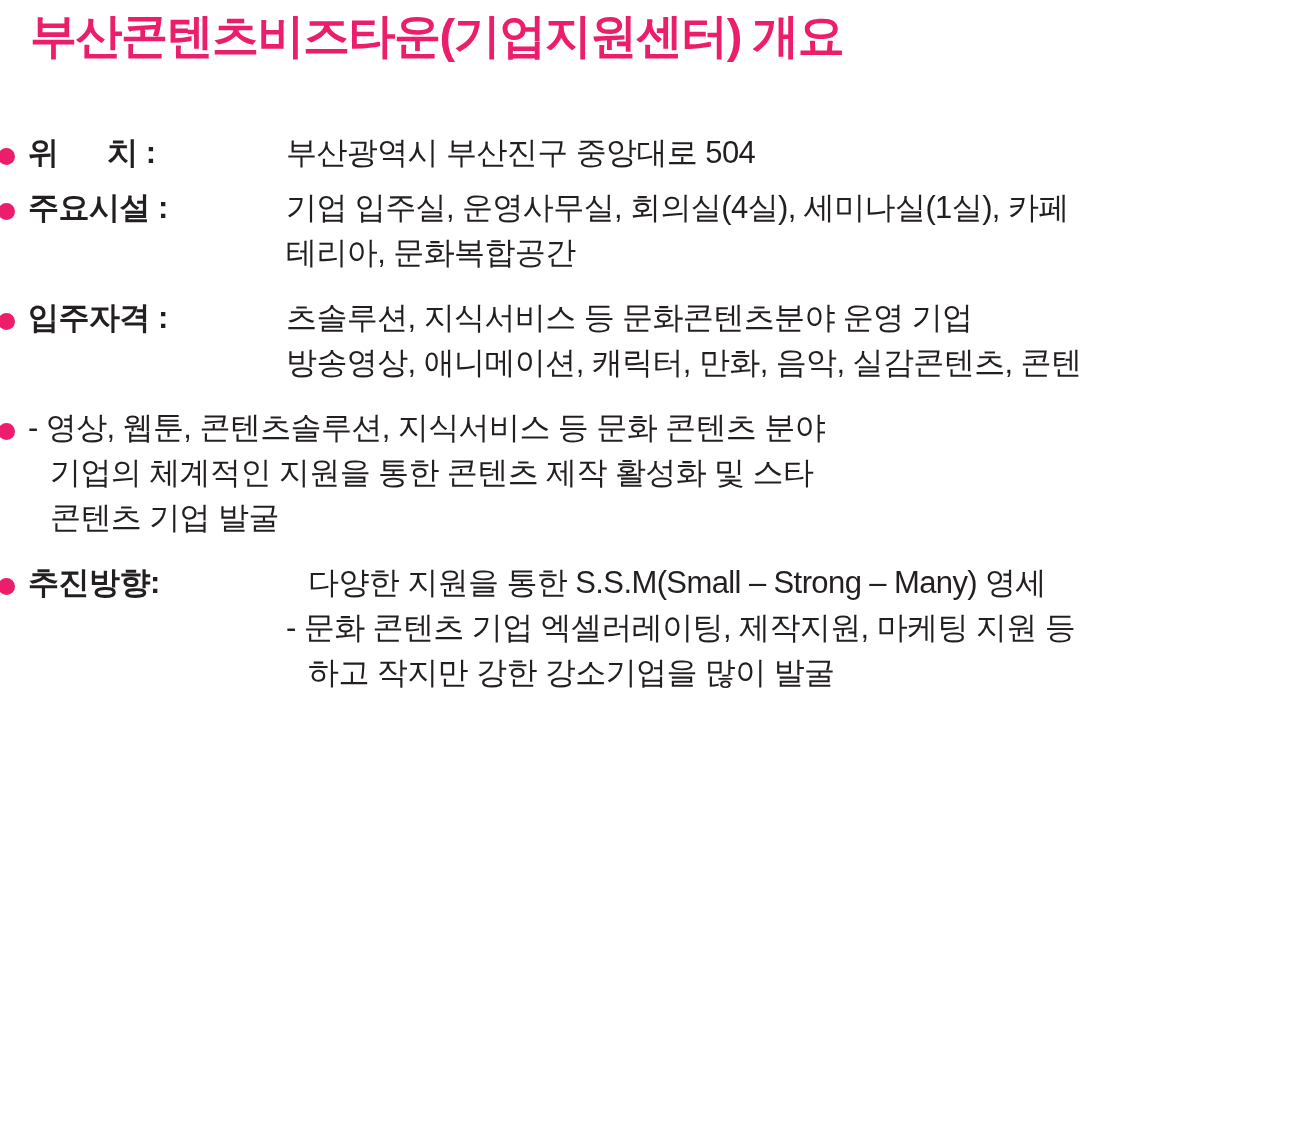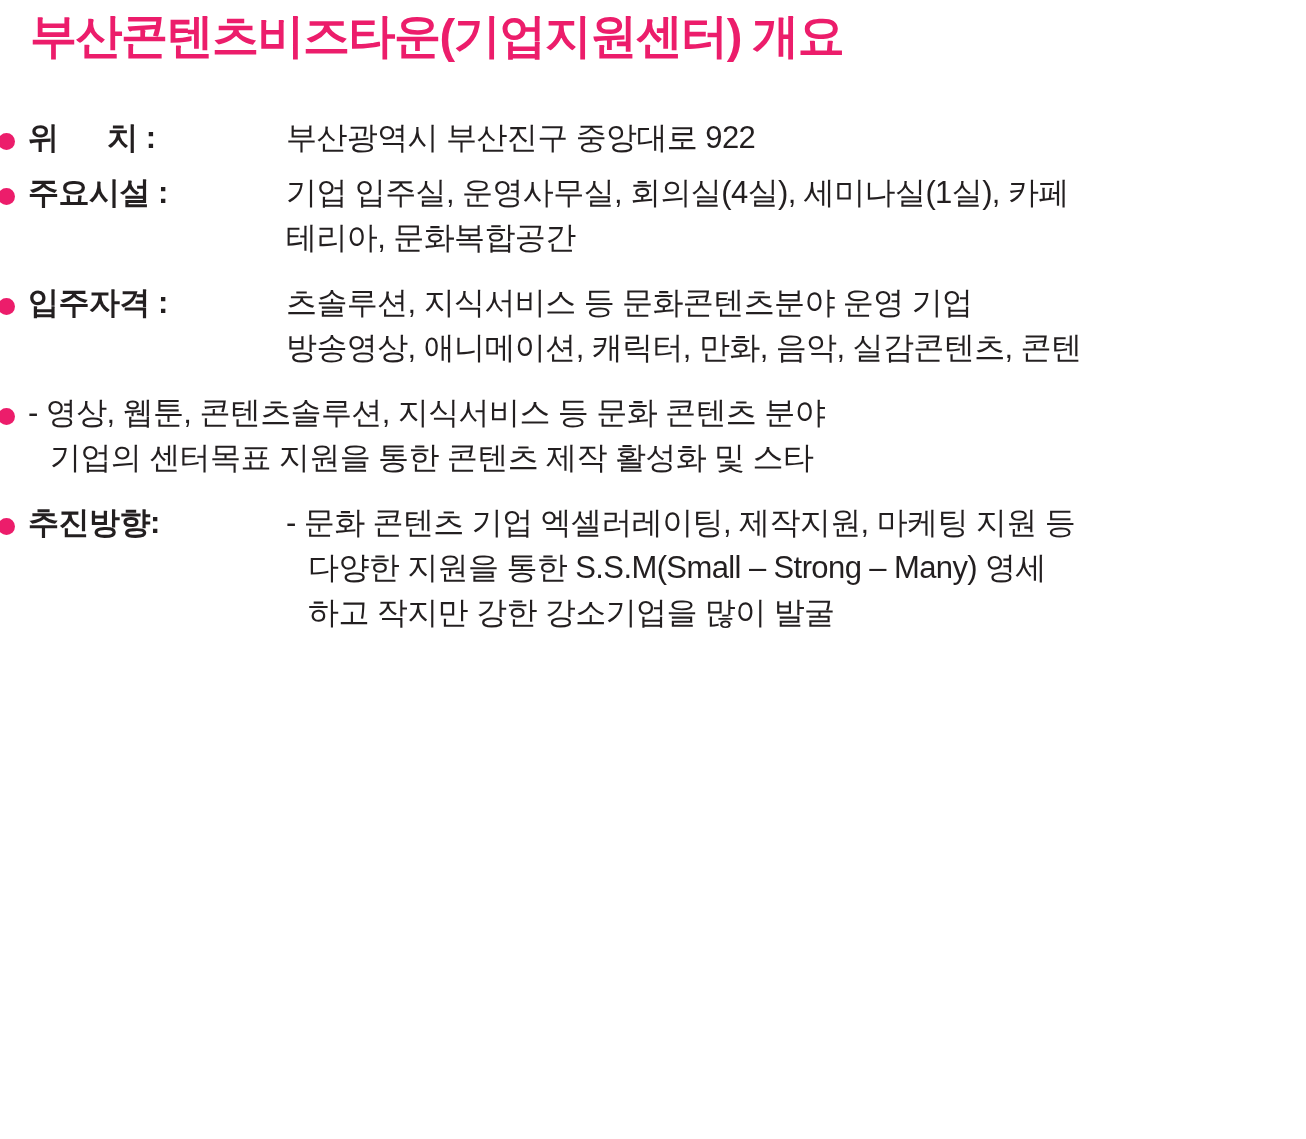--- a/index.html
+++ b/index.html
@@ -26,21 +26,21 @@
     margin: 0;
     padding: 8px 0 0 30px;
     font-size: 47px;
     line-height: 1.18;
     font-weight: bold;
     letter-spacing: -1.5px;
     color: #ec1d6b;
     white-space: nowrap;
   }
   .content {
-    margin-top: 53px;
+    margin-top: 68px;
     padding-left: 0;
   }
   .row {
     display: flex;
     align-items: flex-start;
     margin-bottom: 20px;
   }
   .row.tight {
     margin-bottom: 10px;
   }
@@ -95,21 +95,21 @@
   <h1 class="doc-title">부산콘텐츠비즈타운(기업지원센터) 개요</h1>
 
   <div class="content">
 
     <div class="row tight">
       <div class="bullet-cell">
         <span class="bullet"></span>
       </div>
       <div class="label-cell">위      치 :</div>
       <div class="value-cell">
-        <span class="line">부산광역시 부산진구 중앙대로 922</span>
+        <span class="line">부산광역시 부산진구 중앙대로 504</span>
       </div>
     </div>
 
 
     <div class="row">
       <div class="bullet-cell">
         <span class="bullet"></span>
       </div>
       <div class="label-cell">주요시설 :</div>
       <div class="value-cell">
@@ -128,30 +128,31 @@
         <span class="line">방송영상, 애니메이션, 캐릭터, 만화, 음악, 실감콘텐츠, 콘텐</span>
       </div>
     </div>
 
     <div class="row">
       <div class="bullet-cell">
         <span class="bullet"></span>
       </div>
       <div class="value-cell">
         <span class="line dash">- 영상, 웹툰, 콘텐츠솔루션, 지식서비스 등 문화 콘텐츠 분야</span>
-        <span class="line indent">기업의 센터목표 지원을 통한 콘텐츠 제작 활성화 및 스타</span>
+        <span class="line indent">기업의 체계적인 지원을 통한 콘텐츠 제작 활성화 및 스타</span>
+        <span class="line indent">콘텐츠 기업 발굴</span>
       </div>
     </div>
 
     <div class="row">
       <div class="bullet-cell">
         <span class="bullet"></span>
       </div>
       <div class="label-cell">추진방향:</div>
       <div class="value-cell">
+        <span class="line indent">다양한 지원을 통한 S.S.M(Small – Strong – Many) 영세</span>
         <span class="line dash">- 문화 콘텐츠 기업 엑셀러레이팅, 제작지원, 마케팅 지원 등</span>
-        <span class="line indent">다양한 지원을 통한 S.S.M(Small – Strong – Many) 영세</span>
         <span class="line indent">하고 작지만 강한 강소기업을 많이 발굴</span>
       </div>
     </div>
 
   </div>
 </div>
 
 </body></html>

